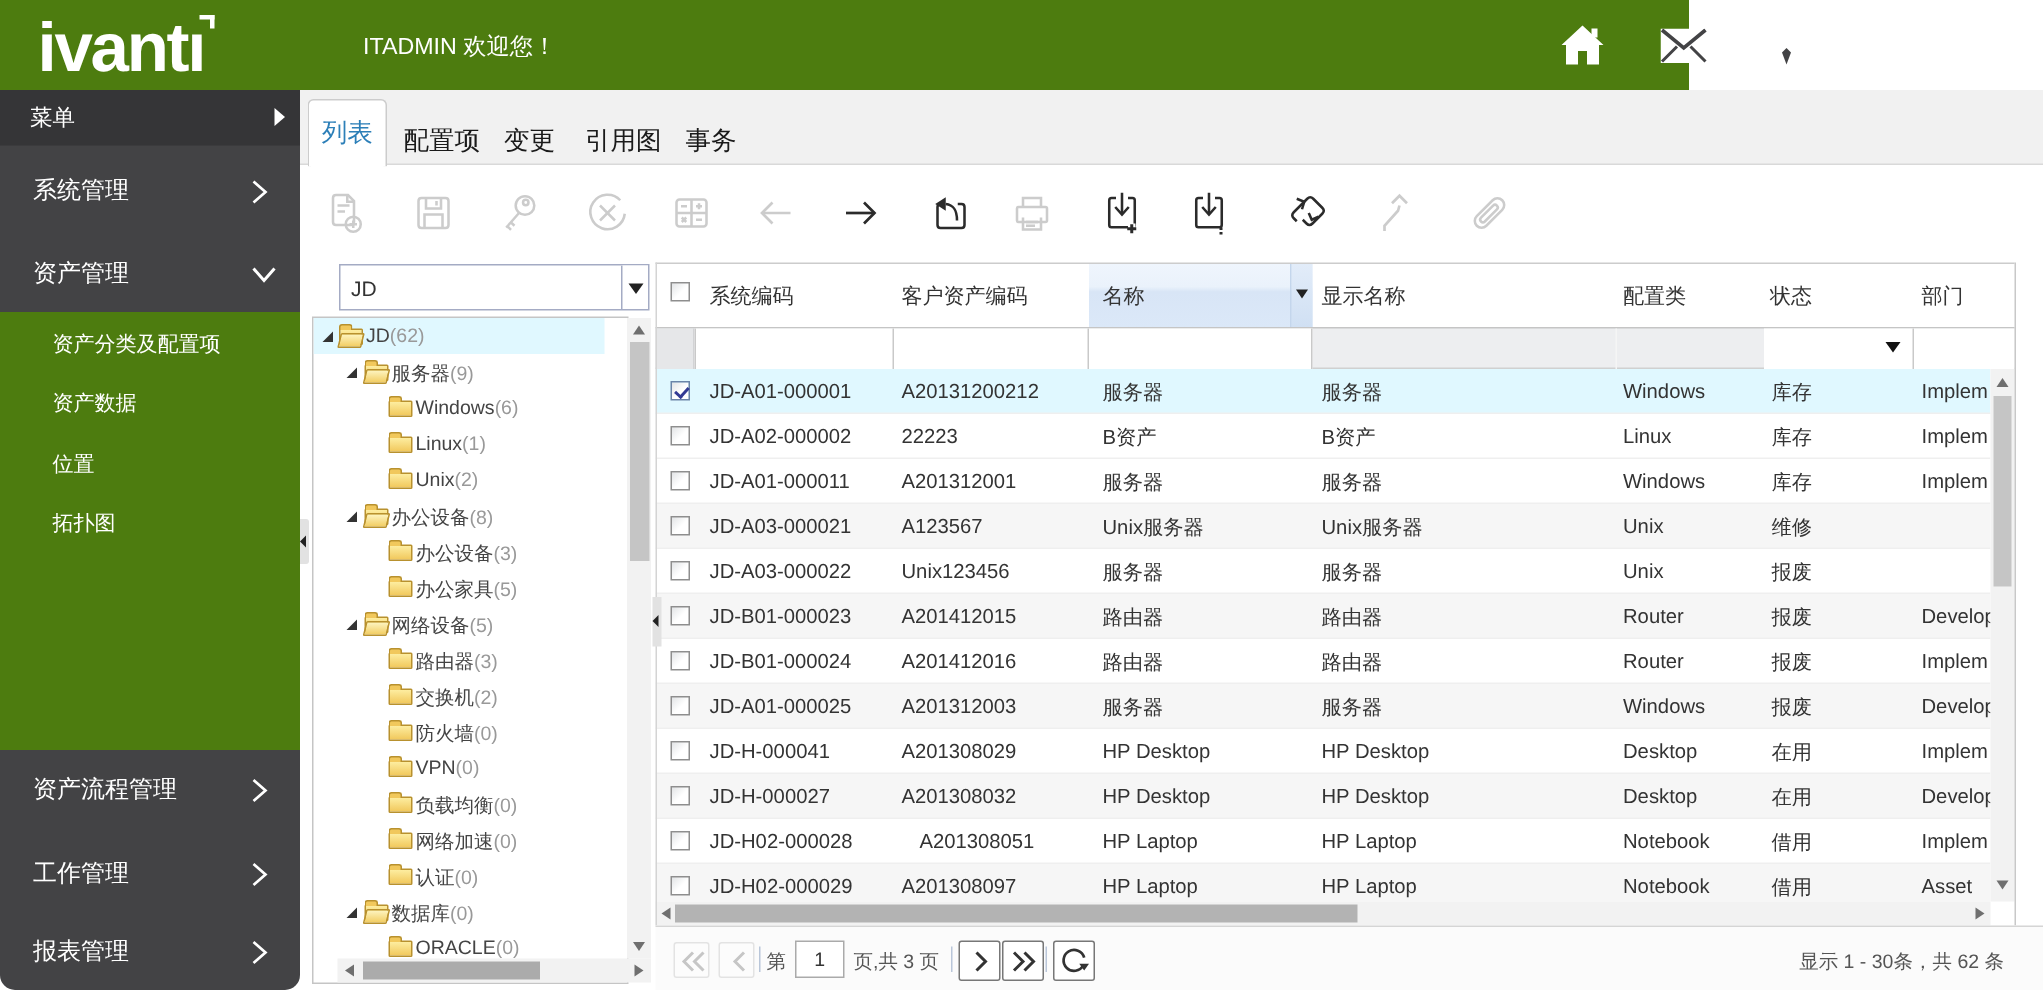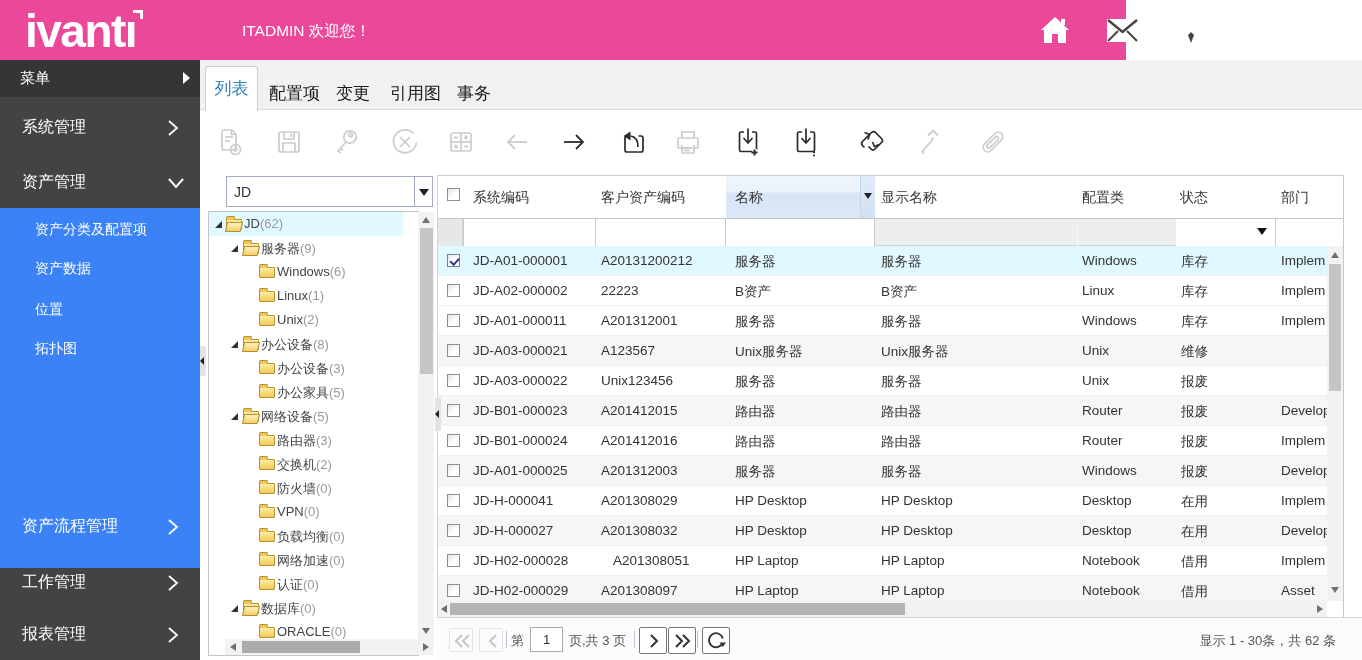--- a/index.html
+++ b/index.html
@@ -1,33 +1,33 @@
 <!DOCTYPE html>
 <html><head>
 <meta charset="utf-8">
 <style>
 * { margin:0; padding:0; box-sizing:border-box; }
 html,body { width:1362px; height:660px; overflow:hidden; background:#fff;
   font-family:"Liberation Sans",sans-serif; }
 
-#header { position:absolute; left:0; top:0; width:1126px; height:60px; background:#ec4899; }
+#header { position:absolute; left:0; top:0; width:1126px; height:60px; background:#4d7c0f; }
 #logo { position:absolute; left:25px; top:4px; color:#fff; font-weight:bold;
   font-size:46px; letter-spacing:-1.5px; }
 #itick { position:absolute; left:133px; top:10px; width:10px; height:9px;
   border-top:3px solid #fff; border-right:3px solid #fff; }
 #welcome { position:absolute; left:242px; top:21px; color:#fff; font-size:15.5px; }
 .hicon { position:absolute; top:16px; }
 
-#sidebar { position:absolute; left:0; top:60px; width:200px; height:600px; background:#434345; }
+#sidebar { position:absolute; left:0; top:60px; width:200px; height:600px; background:#434345;border-radius:10px; }
 #menuhead { position:absolute; left:0; top:0; width:200px; height:37px; background:#353537; }
 #menuhead span { position:absolute; left:20px; top:9px; color:#fff; font-size:15px; }
 .mitem { position:absolute; left:0; width:200px; color:#fff; font-size:16px; }
 .mitem .t { position:absolute; left:22px; top:0; }
 .chev { position:absolute; left:167px; top:2px; }
-#subblock { position:absolute; left:0; top:148px; width:200px; height:360px; background:#3b82f6; }
+#subblock { position:absolute; left:0; top:148px; width:200px; height:292px; background:#4d7c0f; }
 .sitem { position:absolute; left:35px; color:#fff; font-size:14px; }
 
 #tabbar { position:absolute; left:200px; top:60px; width:1162px; height:50px; background:#f1f1f1; border-bottom:1px solid #d9d9d9; }
 #tabactive { position:absolute; left:205px; top:66px; width:53px; height:45px; background:#fff;
   border:1px solid #ccc; border-bottom:none; border-radius:4px 4px 0 0; z-index:3;
   color:#2c7fb8; font-size:17px; text-align:center; line-height:43px; }
 .tab { position:absolute; top:82px; color:#1a1a1a; font-size:17px; z-index:3; }
 #toolbar { position:absolute; left:200px; top:111px; width:1162px; height:64px; background:#fff; }
 .tbi { position:absolute; top:15px; }
 

